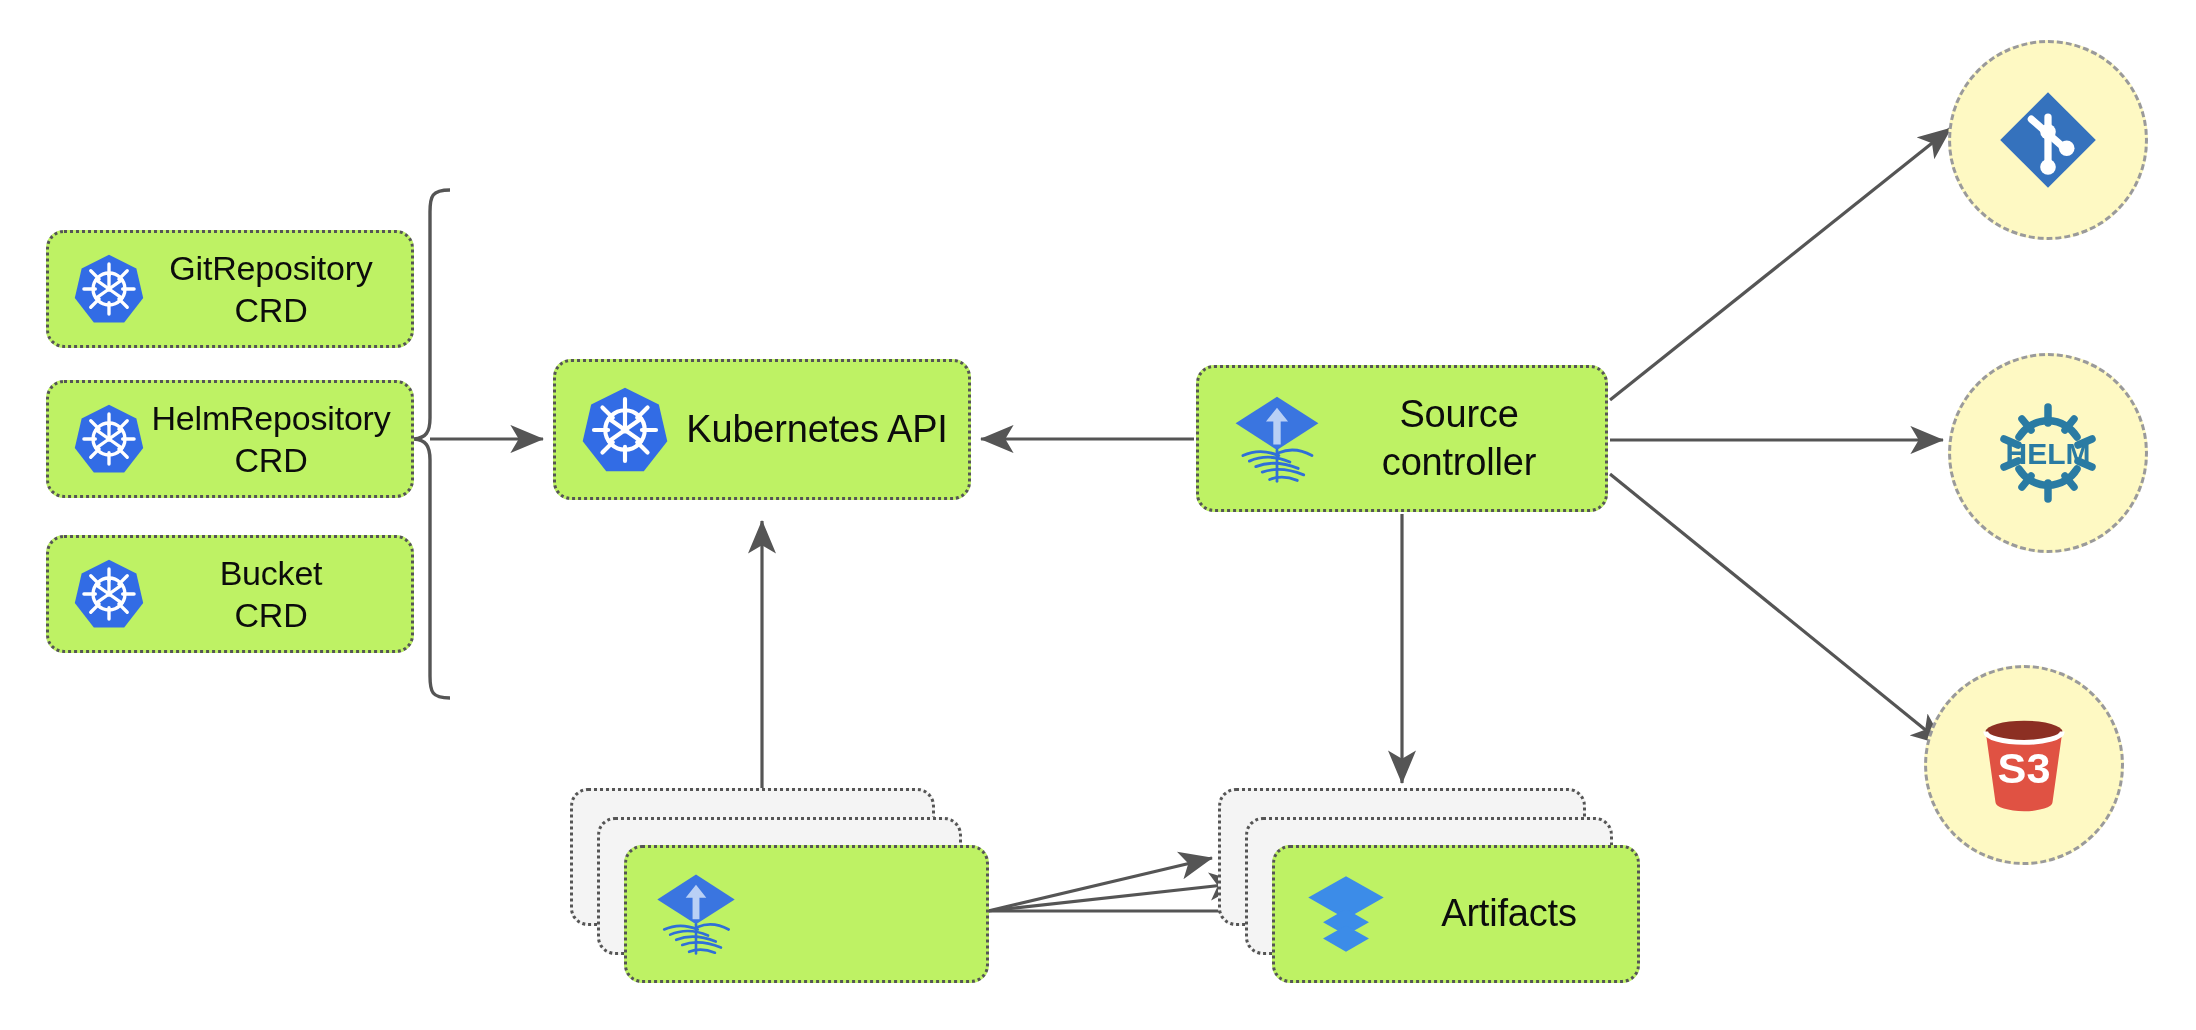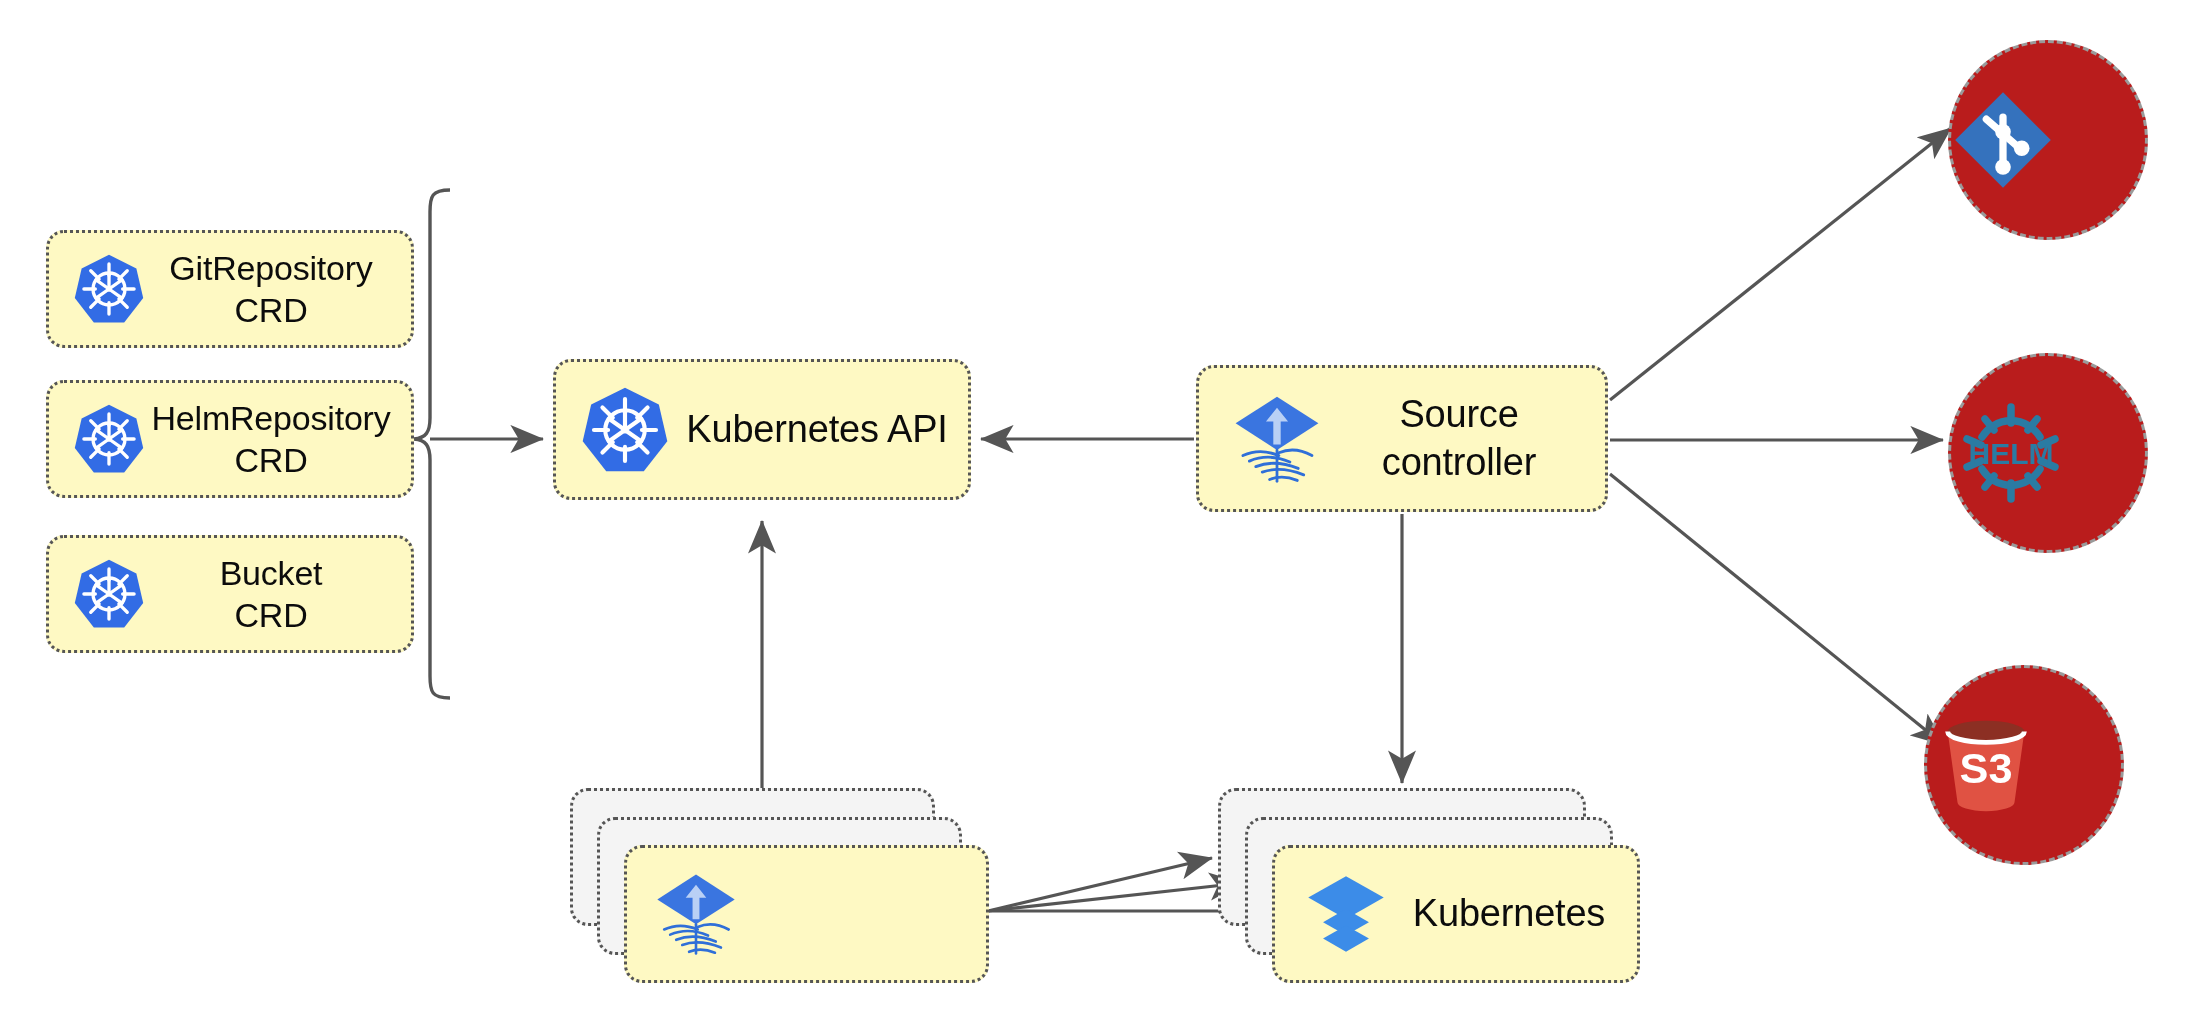--- a/index.html
+++ b/index.html
@@ -16,21 +16,21 @@
   }
   #canvas {
     position: absolute;
     left: 0; top: 0;
     width: 2196px;
     height: 1030px;
   }
   .node {
     position: absolute;
     box-sizing: border-box;
-    background: #fef9c3;
+    background: #bef264;
     border: 3px dotted #555555;
     border-radius: 18px;
     display: flex;
     flex-direction: row;
     align-items: center;
     z-index: 5;
   }
   .node .node-icon {
     flex: 0 0 auto;
     display: flex;
@@ -107,23 +107,24 @@
     padding-right: 6px;
   }
   .artifacts-node .node-label {
     font-size: 38px;
   }
   .circle-node {
     position: absolute;
     box-sizing: border-box;
     border: 3px dashed #9a9a9a;
     border-radius: 50%;
-    background: #b91c1c;
+    background: #fef9c3;
     display: flex;
     align-items: center;
+    justify-content: center;
     z-index: 5;
   }
   .circle-git   { left: 1948px; top: 40px;  width: 200px; height: 200px; }
   .circle-helm  { left: 1948px; top: 353px; width: 200px; height: 200px; }
   .circle-s3    { left: 1924px; top: 665px; width: 200px; height: 200px; }
   svg.icon { display: block; }
 </style>
 </head>
 <body>
 
@@ -316,21 +317,21 @@
 <div class="stack-ghost" style="left:1218px; top:788px; width:368px; height:138px;"></div>
 <div class="stack-ghost" style="left:1245px; top:817px; width:368px; height:138px;"></div>
 <div class="node artifacts-node">
   <span class="node-icon">
     <svg class="icon" width="82" height="82" viewBox="0 0 100 100">
       <polygon points="50,4 96,30 50,56 4,30" fill="#3c8ce8"></polygon>
       <polygon points="50,44 78,60 50,76 22,60" fill="#3c8ce8"></polygon>
       <polygon points="50,64 78,80 50,96 22,80" fill="#3c8ce8"></polygon>
     </svg>
   </span>
-  <span class="node-label">Kubernetes</span>
+  <span class="node-label">Artifacts</span>
 </div>
 
 <div class="circle-node circle-git">
   <span>
     <svg class="icon" width="104" height="104" viewBox="0 0 100 100">
       <polygon points="50,4 96,50 50,96 4,50" fill="#3572bd"></polygon>
       <g stroke="#ffffff" stroke-width="7" fill="none" stroke-linecap="round">
         <line x1="50" y1="28" x2="50" y2="76"></line>
         <line x1="50" y1="44" x2="66" y2="58"></line>
       </g>

